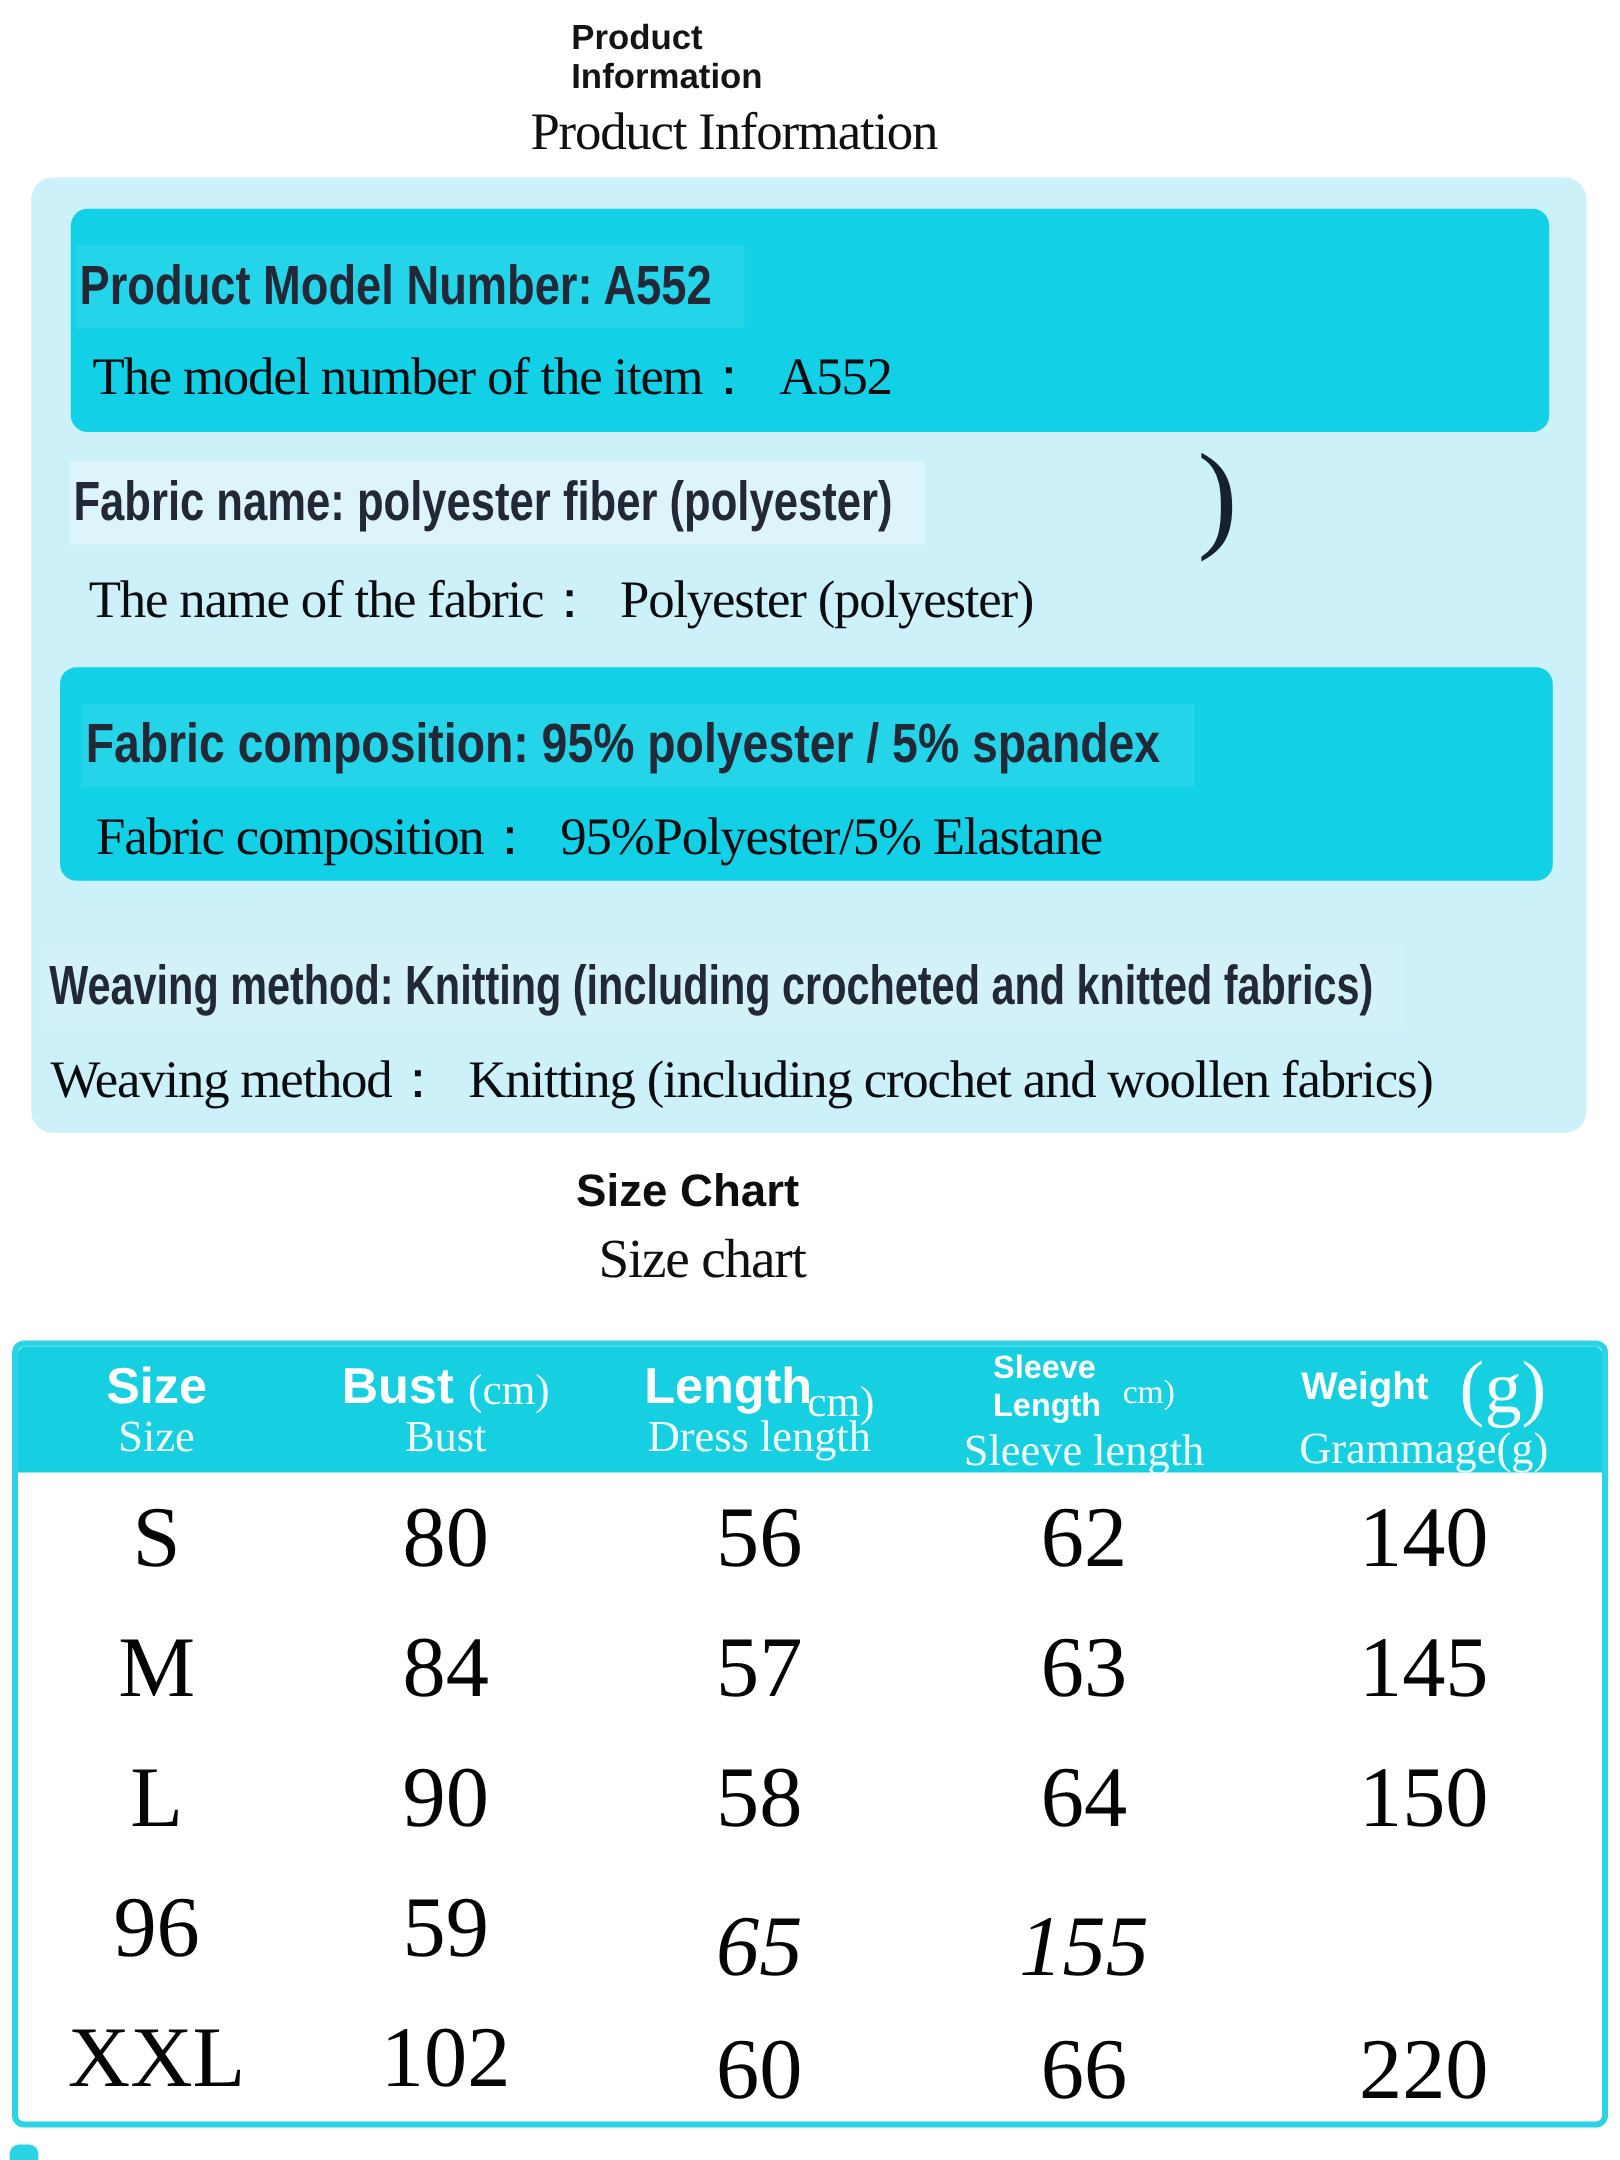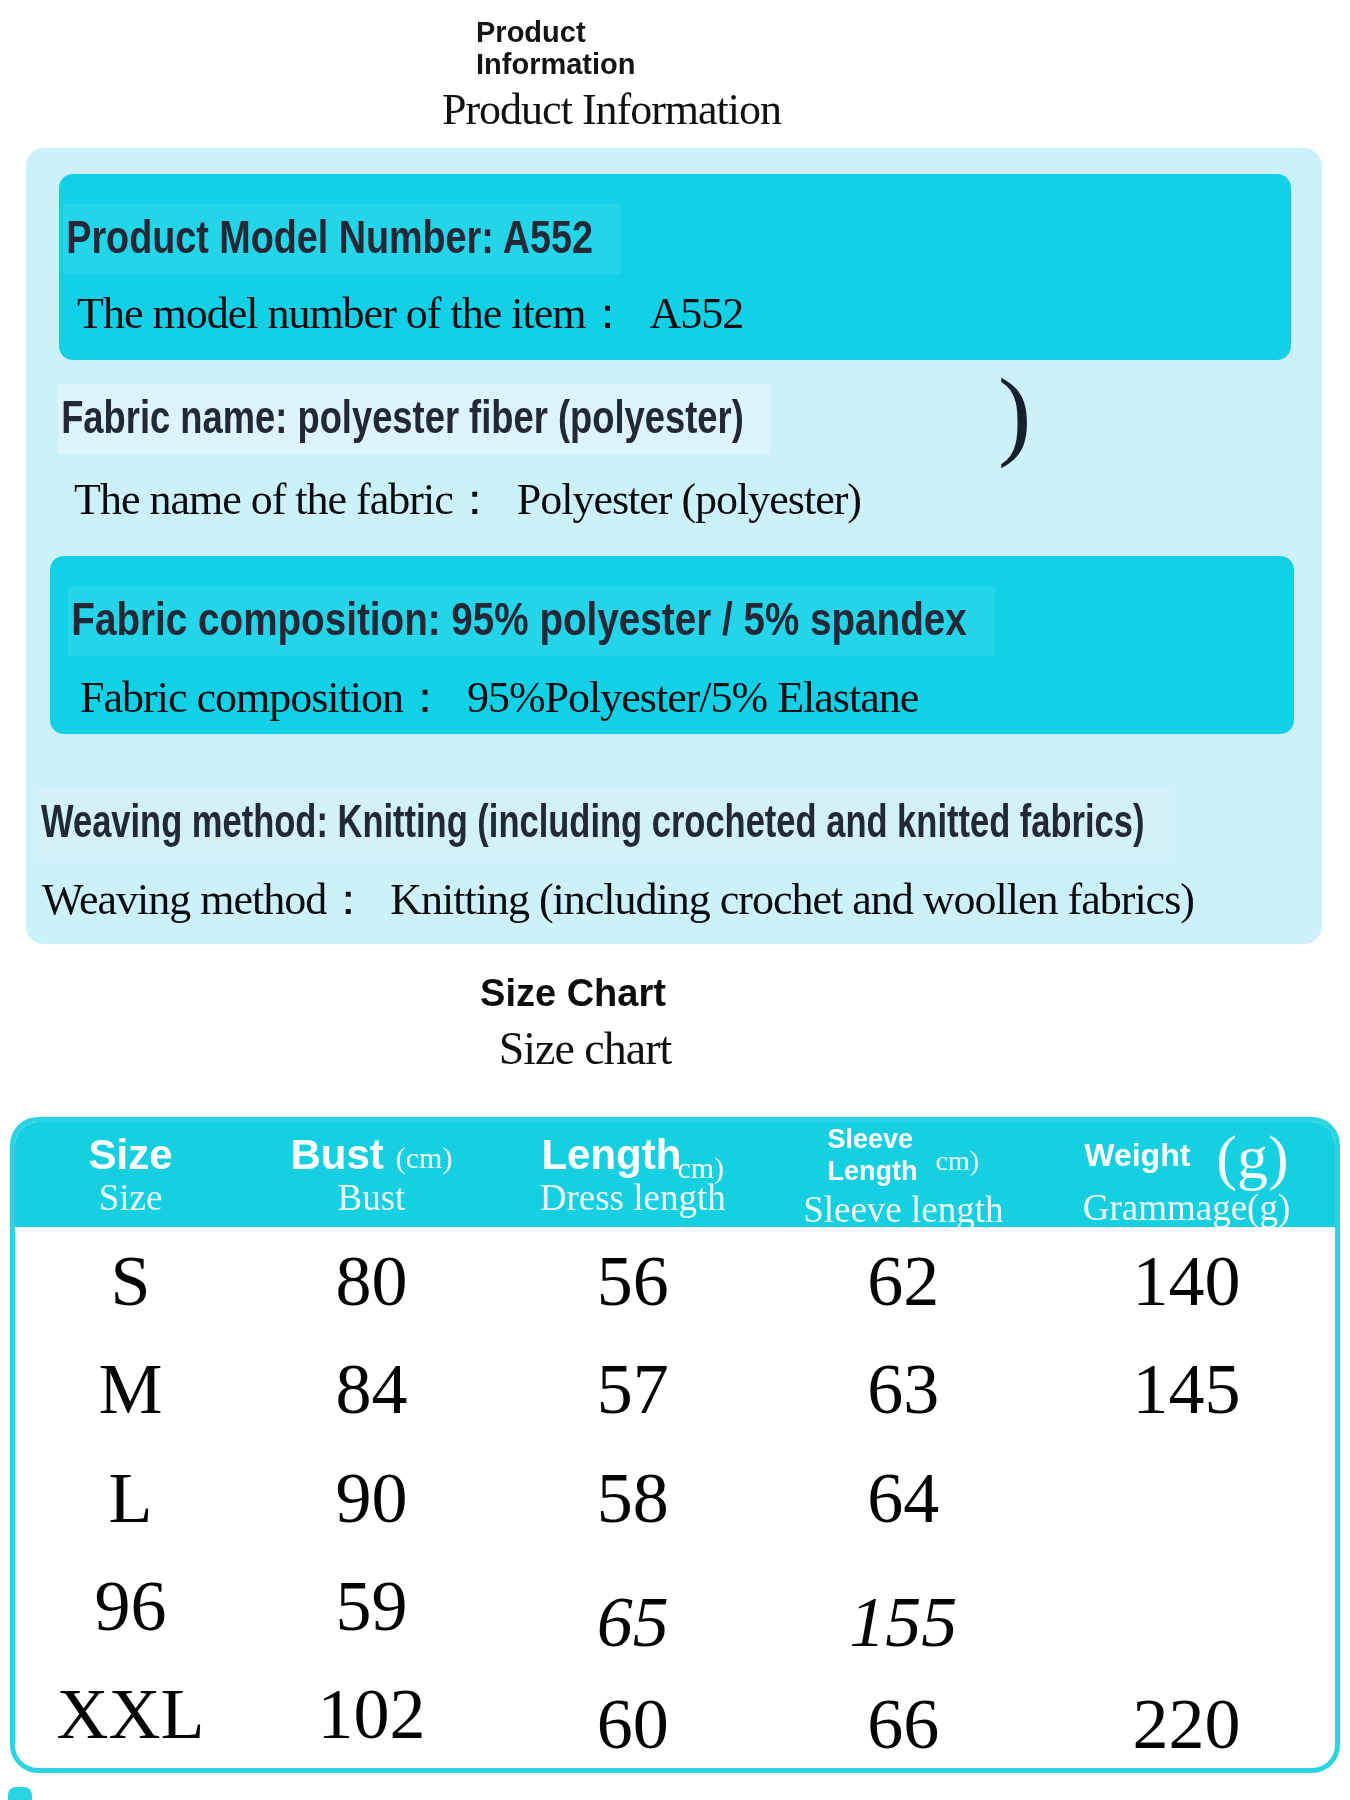--- a/index.html
+++ b/index.html
@@ -65,38 +65,38 @@
     position:absolute;left:378px;top:972px;width:390px;text-align:center;
     font-weight:700;font-size:38px;color:#0d0d0d;
   }
   .sc-title-serif{
     position:absolute;left:380px;top:1022px;width:410px;text-align:center;
     font-family:"Liberation Serif",serif;font-size:46px;letter-spacing:-1px;color:#10100f;
   }
   
   .size-table{
     position:absolute;left:10px;top:1117px;width:1330px;height:656px;
-    border:5px solid var(--border-cyan);border-radius:28px;
+    border:5px solid var(--border-cyan);border-radius:10px;
     background:#ffffff;overflow:hidden;
   }
   .size-table-header{
     height:110px;margin:-5px -5px 0 -5px;padding:0 5px;
     background:var(--header-cyan);border-radius:24px 24px 0 0;
     display:grid;grid-template-columns:var(--cols);
   }
   .hcell{
     display:flex;flex-direction:column;align-items:center;justify-content:center;
     padding-top:6px;color:#ffffff;
   }
   .hmain{display:flex;align-items:center;}
   .hlabel{font-weight:700;font-size:42px;line-height:1;}
   .hlabel.two-line{font-size:27px;line-height:1.2;width:106px;text-align:left;}
   .hlabel.weight{font-size:32px;}
   .hunit{
-    font-family:"Liberation Serif",serif;font-weight:400;font-size:30px;line-height:1;
+    font-family:"Liberation Serif",serif;font-weight:400;font-size:36px;line-height:1;
     color:rgba(255,255,255,0.95);
   }
   .hunit.u2{margin-left:12px;transform:translateY(3px);}
   .hunit.u3{margin-left:-4px;transform:translateY(13px);}
   .hunit.u4{margin-left:2px;transform:translateY(6px);font-size:28px;}
   .hunit.u5{margin-left:26px;font-size:62px;transform:translateY(2px);}
   .hsub{
     font-family:"Liberation Serif",serif;font-size:37px;line-height:1.1;
     color:rgba(255,255,255,0.93);margin-top:2px;
   }
@@ -208,20 +208,21 @@
     <div class="cell c2">84</div>
     <div class="cell c3">57</div>
     <div class="cell c4">63</div>
     <div class="cell c5">145</div>
   </div>
         <div class="trow r3">
     <div class="cell c1">L</div>
     <div class="cell c2">90</div>
     <div class="cell c3">58</div>
     <div class="cell c4">64</div>
+    <div class="cell c5">150</div>
   </div>
         <div class="trow r4">
     <div class="cell c2">96</div>
     <div class="cell c3">59</div>
     <div class="cell c4">65</div>
     <div class="cell c5">155</div>
   </div>
         <div class="trow r5">
     <div class="cell c1">XXL</div>
     <div class="cell c2">102</div>

